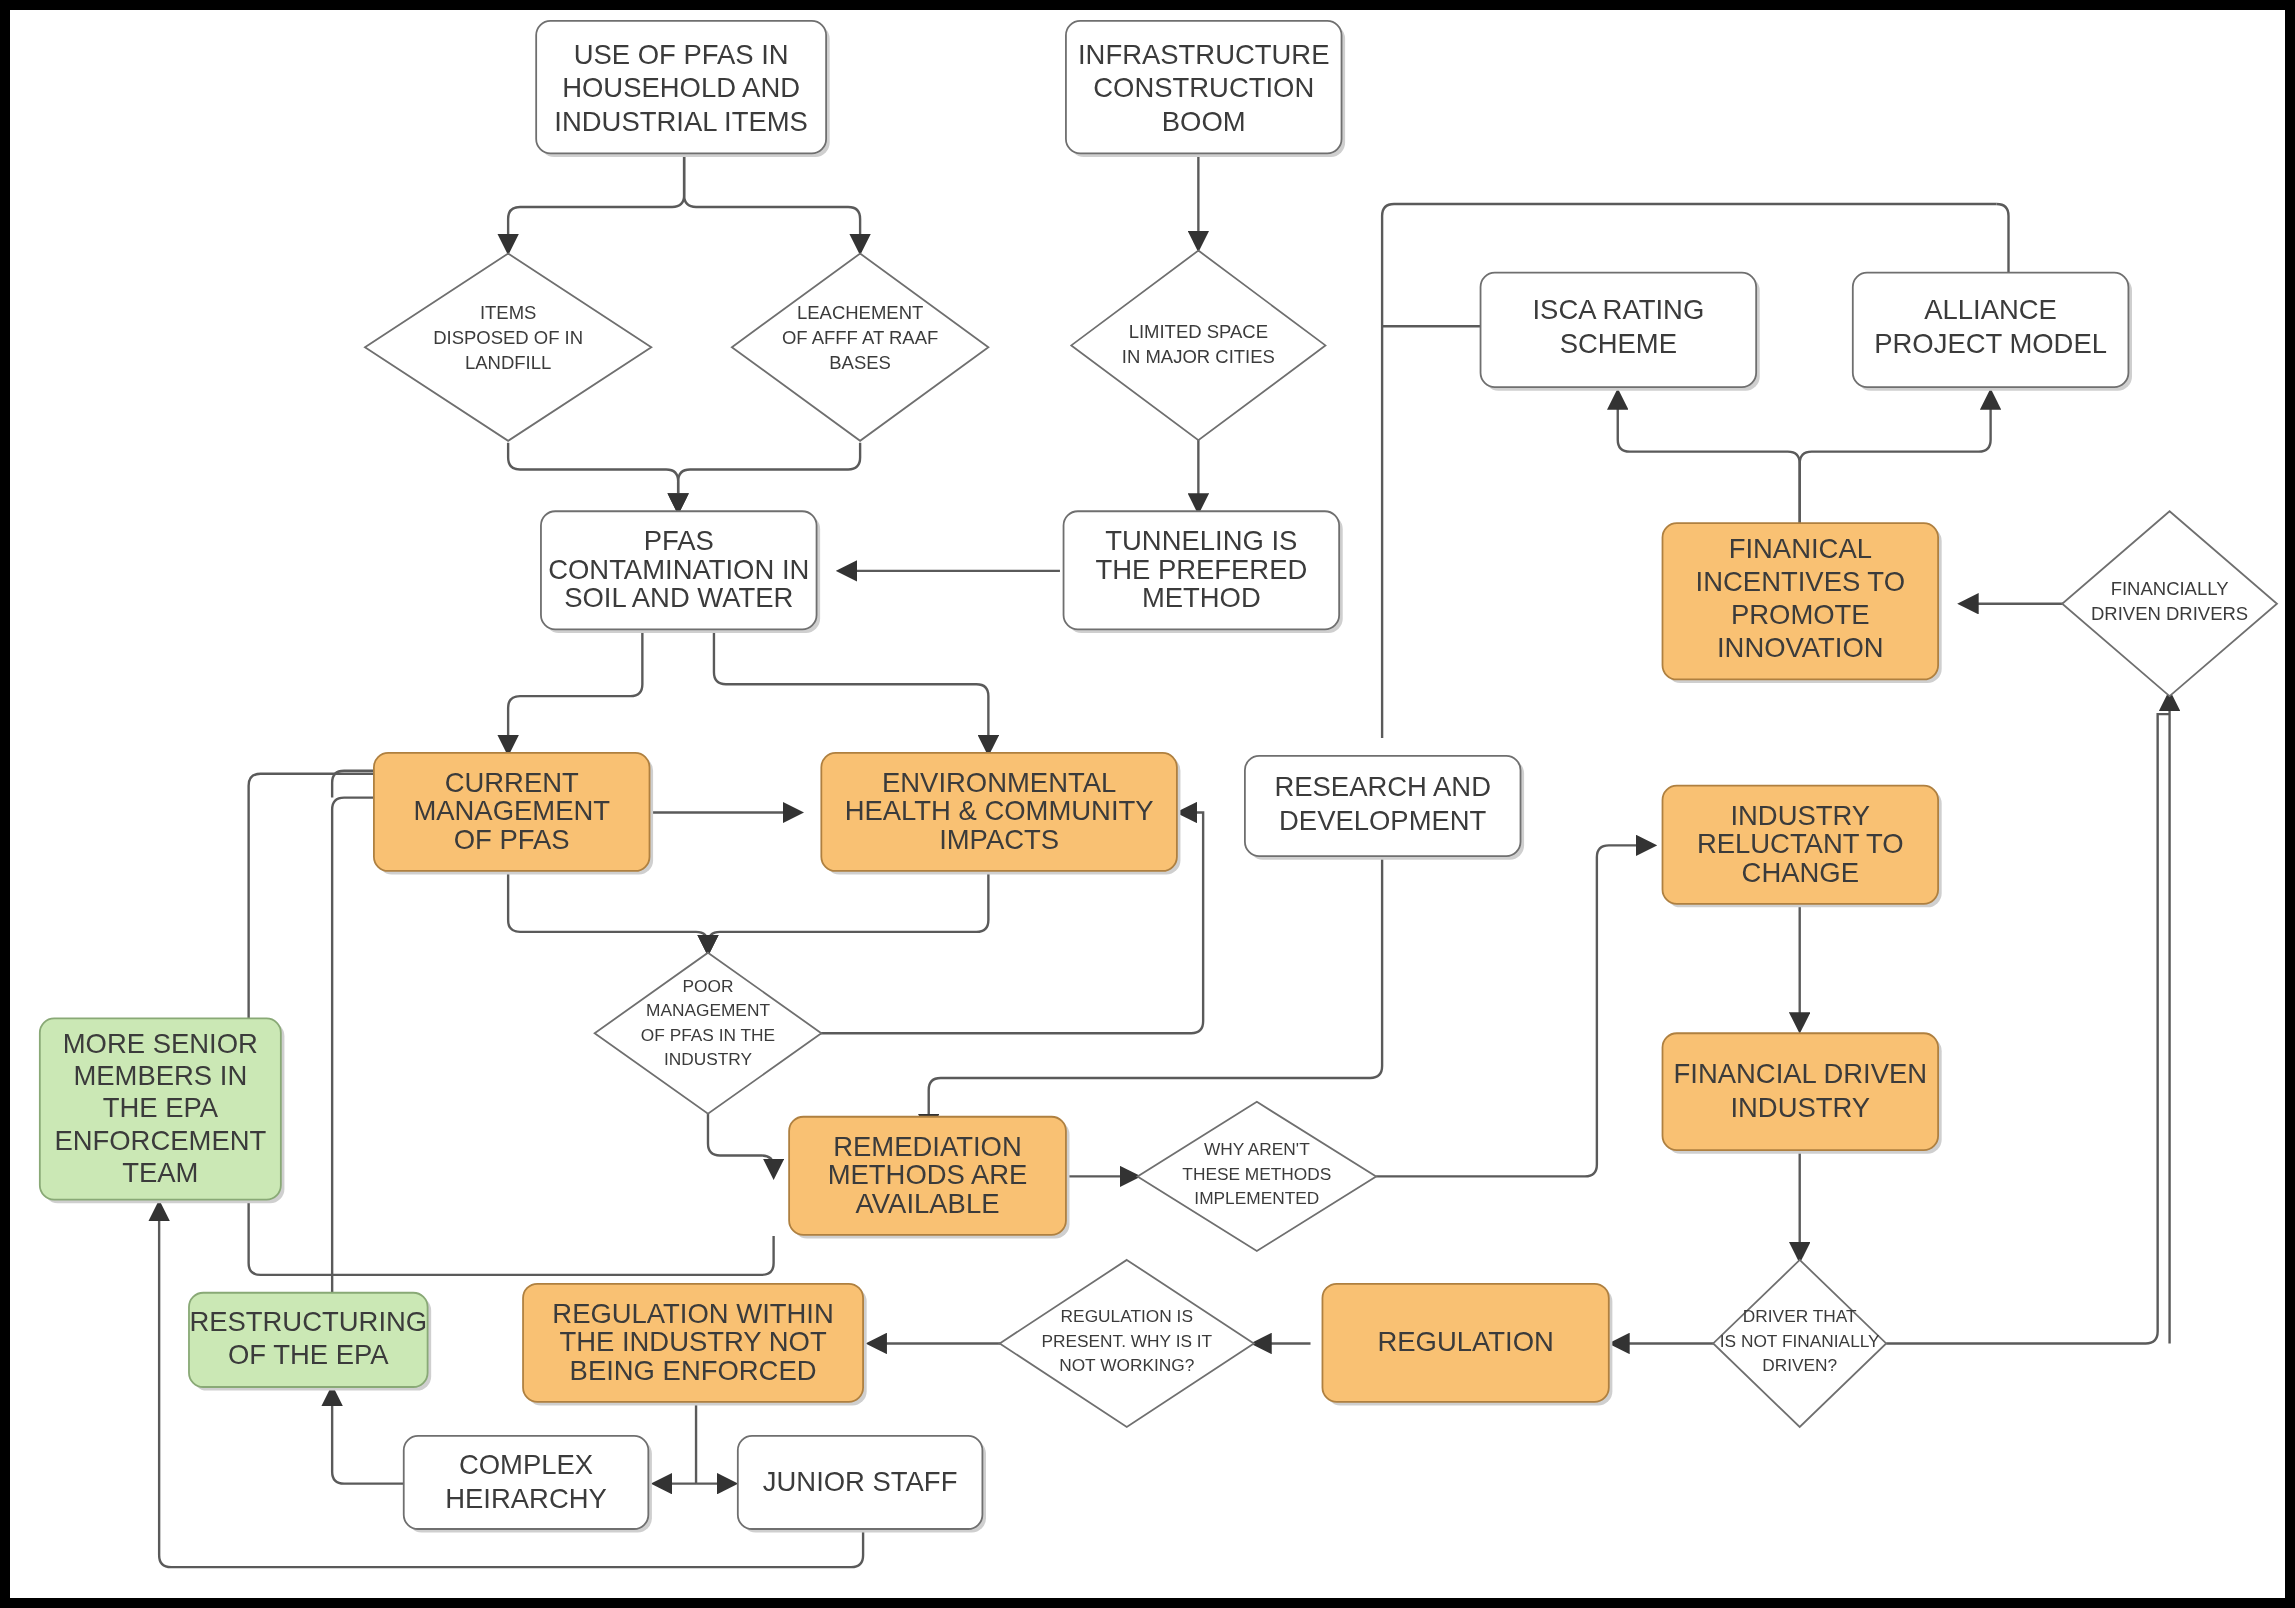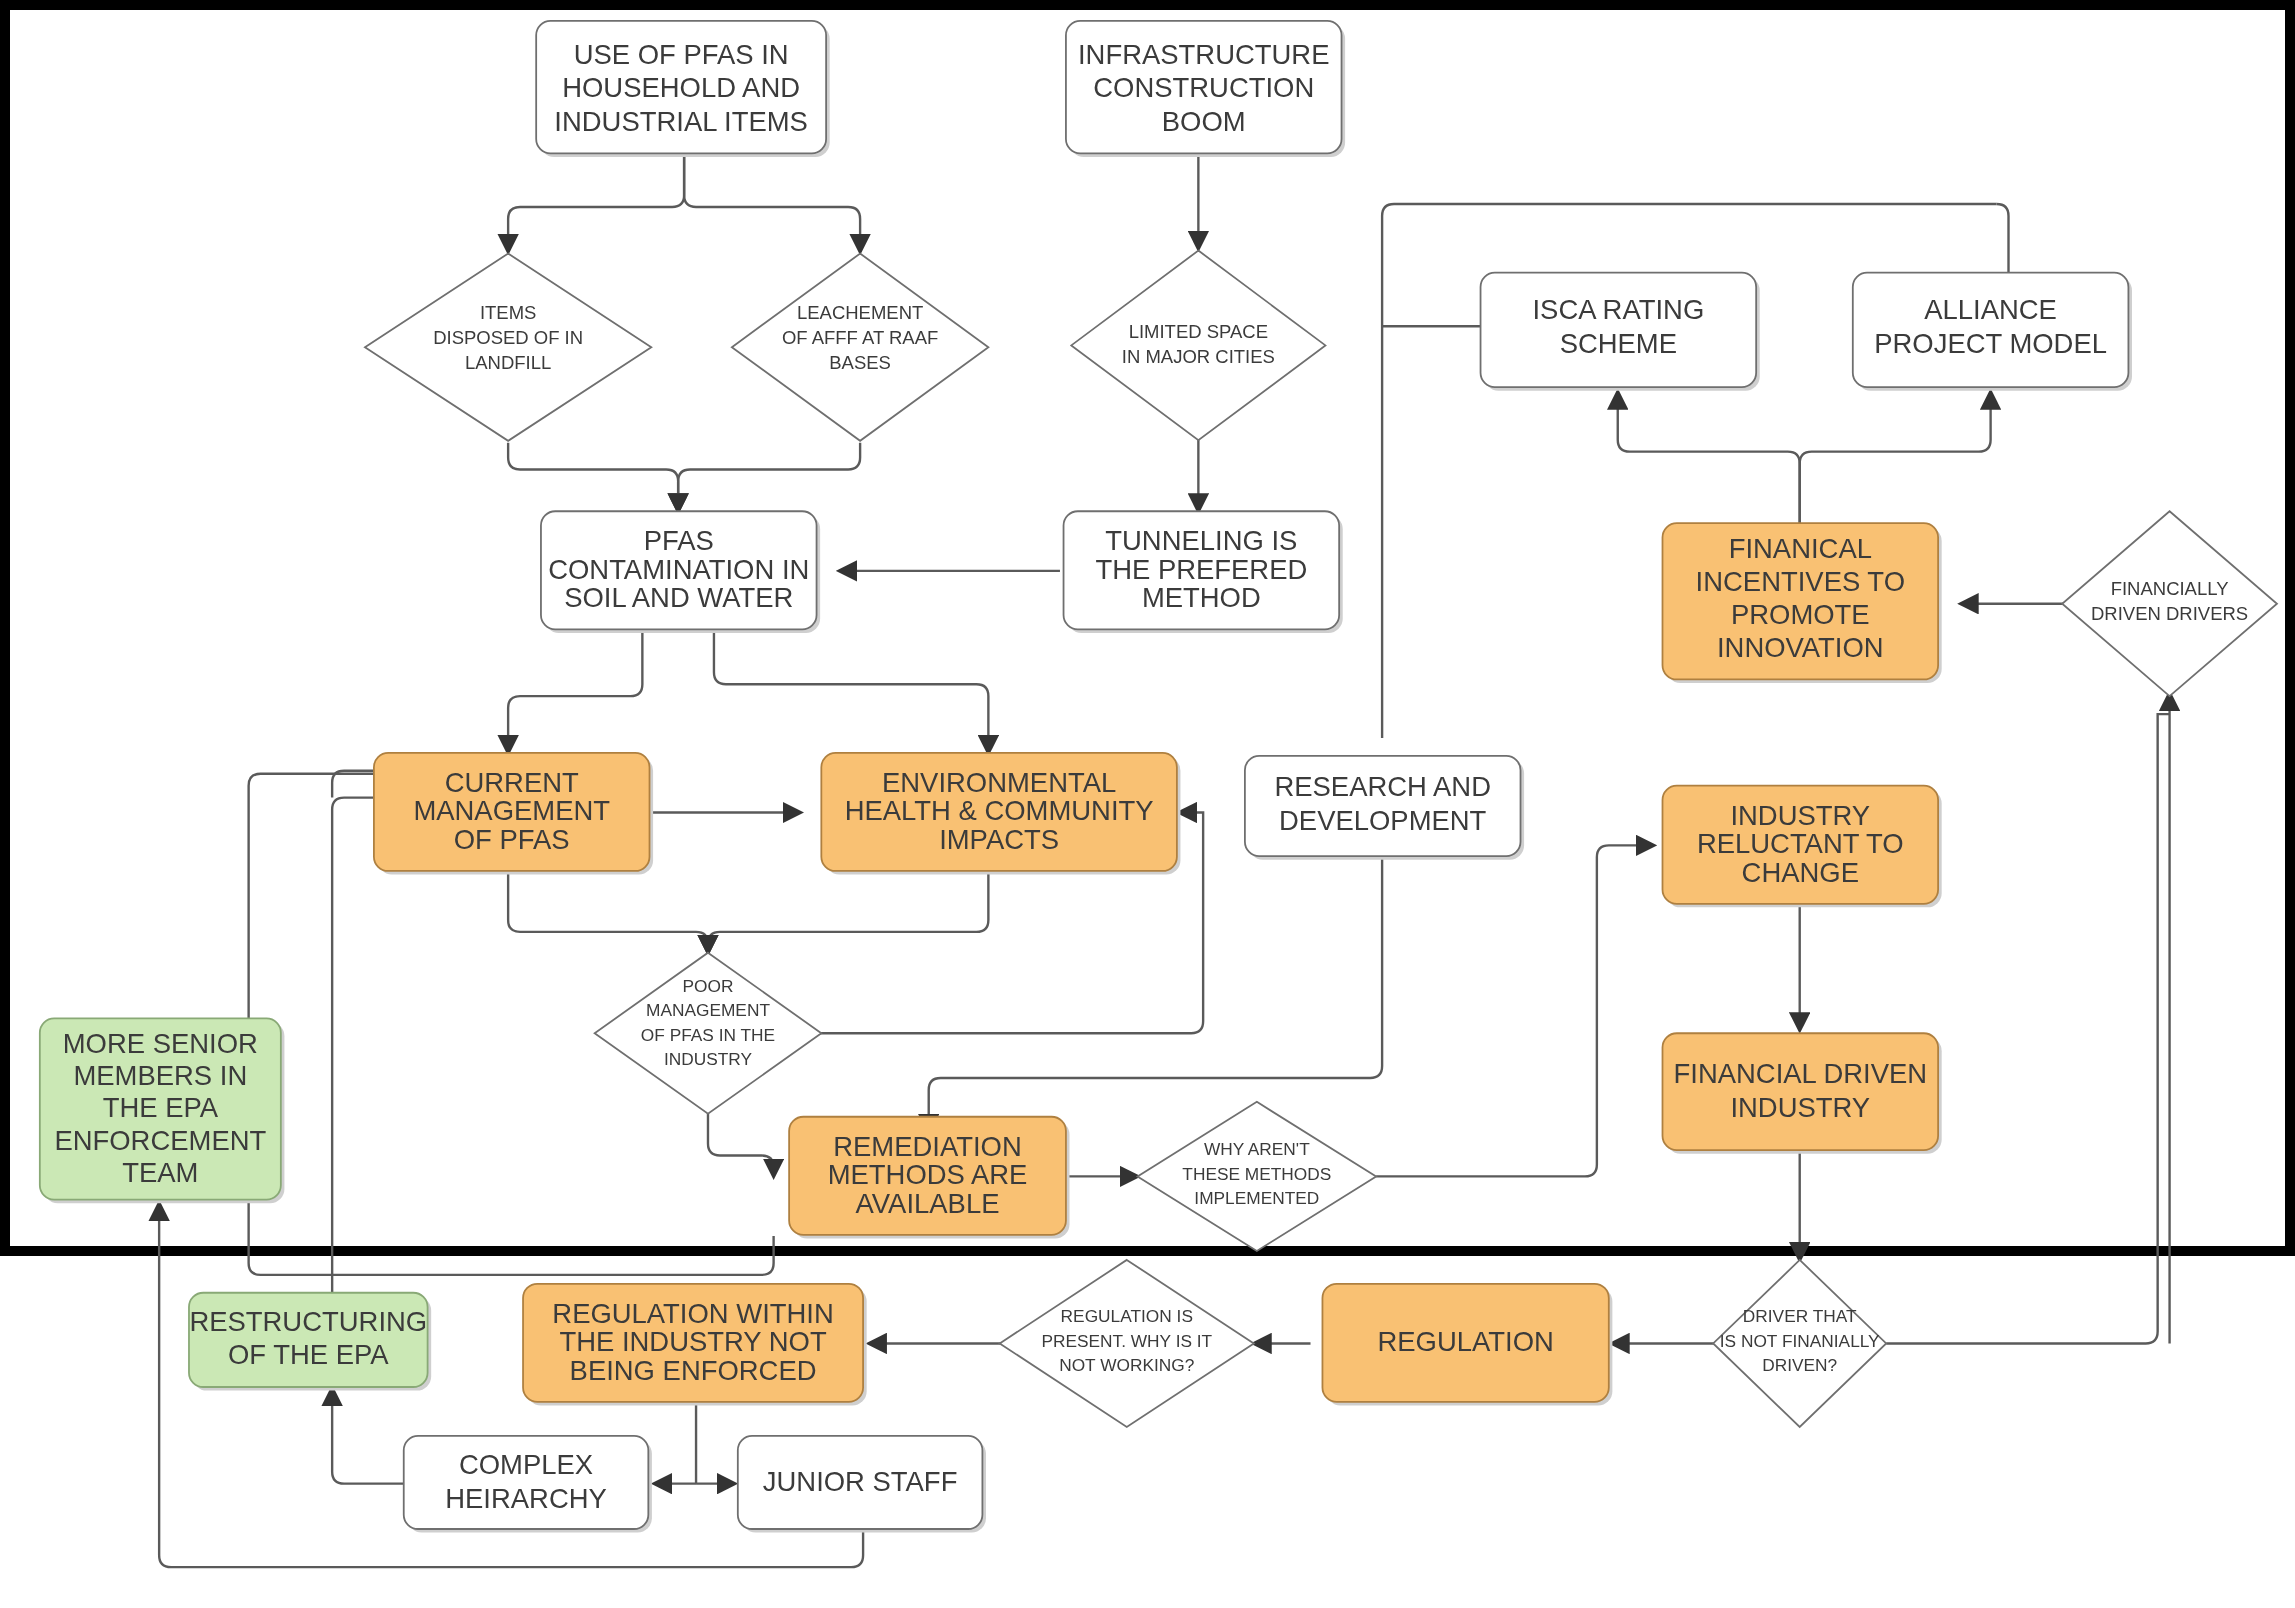--- a/index.html
+++ b/index.html
@@ -7,21 +7,21 @@
     background: #ffffff;
   }
   body {
     width: 2295px; height: 1608px;
     font-family: "Liberation Sans", sans-serif;
     overflow: hidden;
   }
   #frame {
     position: absolute;
     left: 0; top: 0;
-    width: 2295px; height: 1256px;
+    width: 2295px; height: 1608px;
     box-sizing: border-box;
     border: 10.7px solid #000000;
     background: #ffffff;
     padding-left: 38px;
   }
   #canvas {
     position: absolute;
     left: 0; top: 0;
     width: 2295px; height: 1608px;
   }

